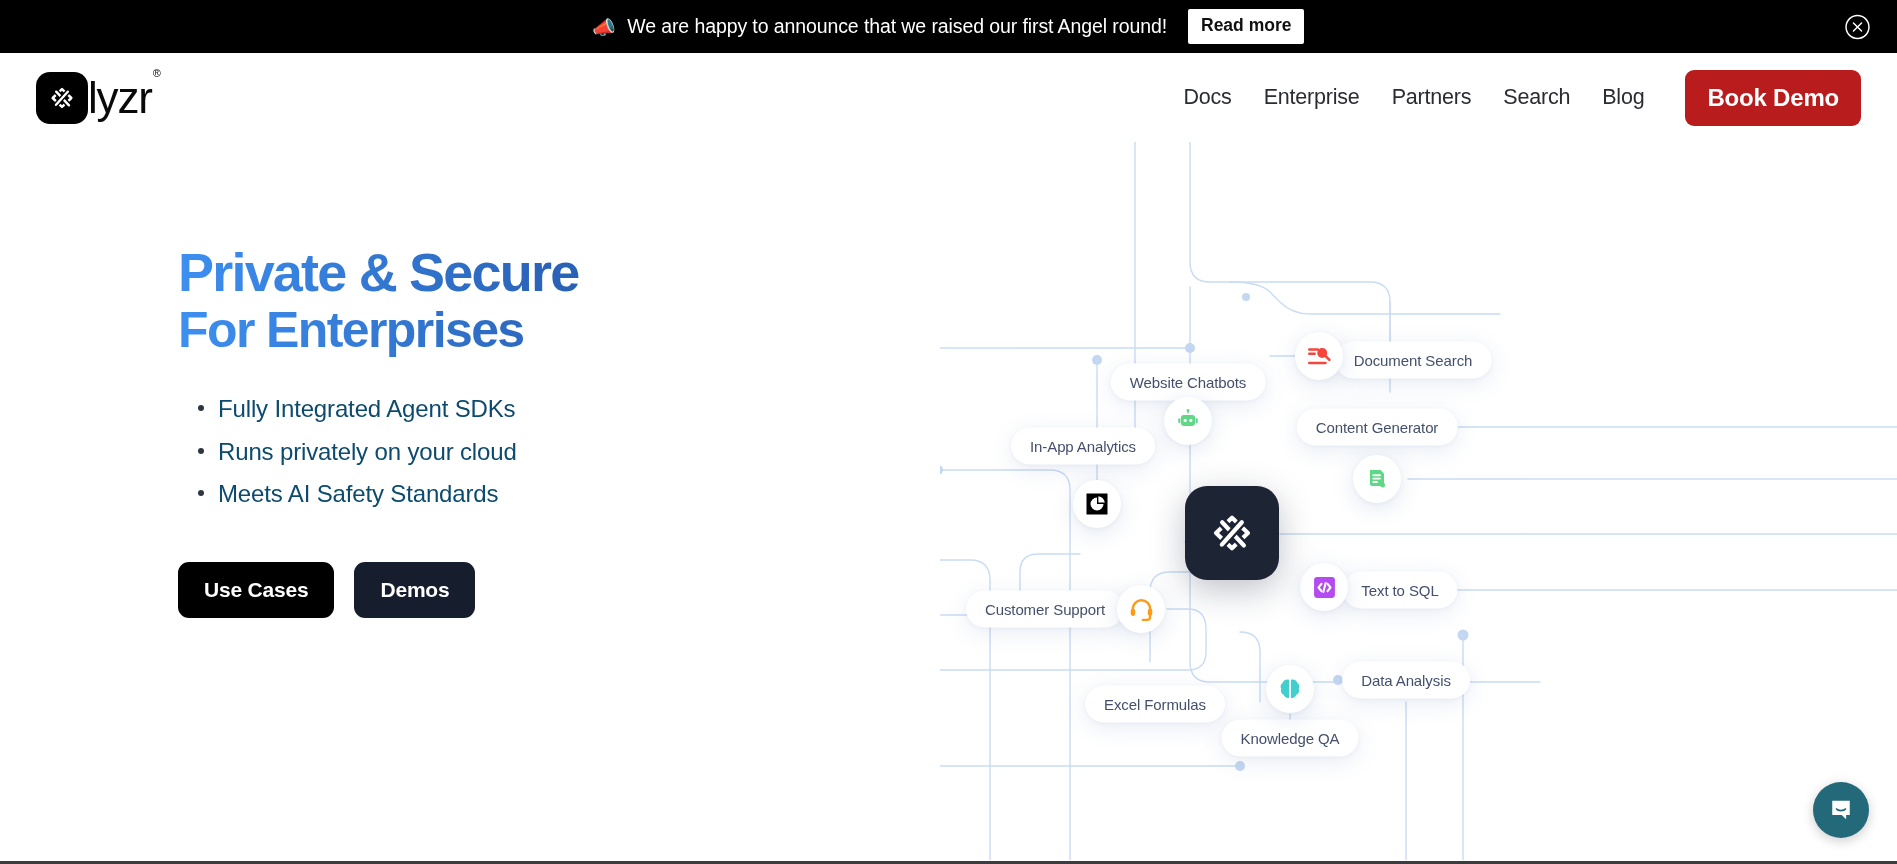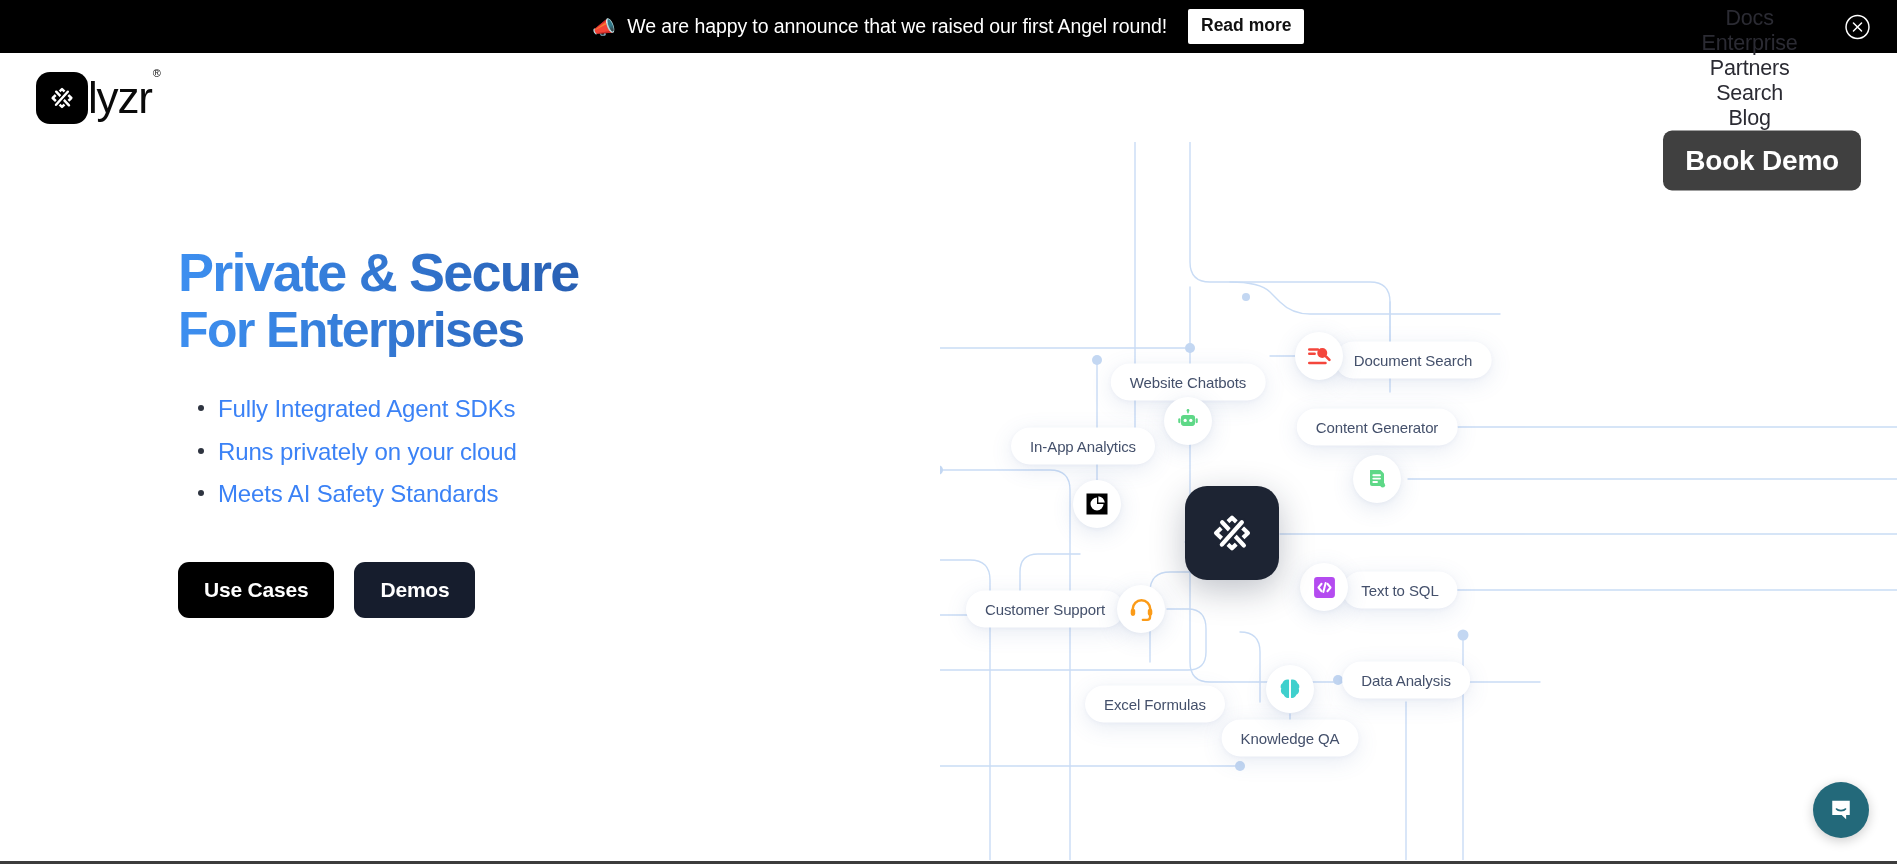--- a/index.html
+++ b/index.html
@@ -125,37 +125,36 @@
   }
 
   .nav {
     position: absolute;
     right: 36px;
     top: 50%;
     transform: translateY(-50%);
     display: flex;
     align-items: center;
     gap: 0px;
-    flex-direction: column;
   }
   .nav-link {
     color: #2b2b33;
     font-size: 21.5px;
     font-weight: 400;
     text-decoration: none;
     padding: 0 16px;
     letter-spacing: -0.2px;
     white-space: nowrap;
     cursor: pointer;
   }
   .nav-cta {
     margin-left: 25px;
-    background: #404040;
+    background: #b91c1c;
     color: #ffffff;
-    font-size: 28px;
+    font-size: 24px;
     font-weight: 700;
     border: none;
     border-radius: 9px;
     padding: 14px 22px;
     cursor: pointer;
     letter-spacing: -0.2px;
     white-space: nowrap;
     font-family: "Liberation Sans", sans-serif;
   }
 
@@ -203,21 +202,21 @@
   }
 
   .hero-bullets {
     list-style: none;
     margin: 34px 0 0 0;
     padding: 0 0 0 20px;
   }
   .hero-bullets li {
     position: relative;
     font-size: 24px;
-    color: #3b82f6;
+    color: #0c4a6e;
     line-height: 1.38;
     margin-bottom: 9px;
     letter-spacing: -0.15px;
     padding-left: 20px;
   }
   .hero-bullets li::before {
     content: "";
     position: absolute;
     left: 0;
     top: 13px;

